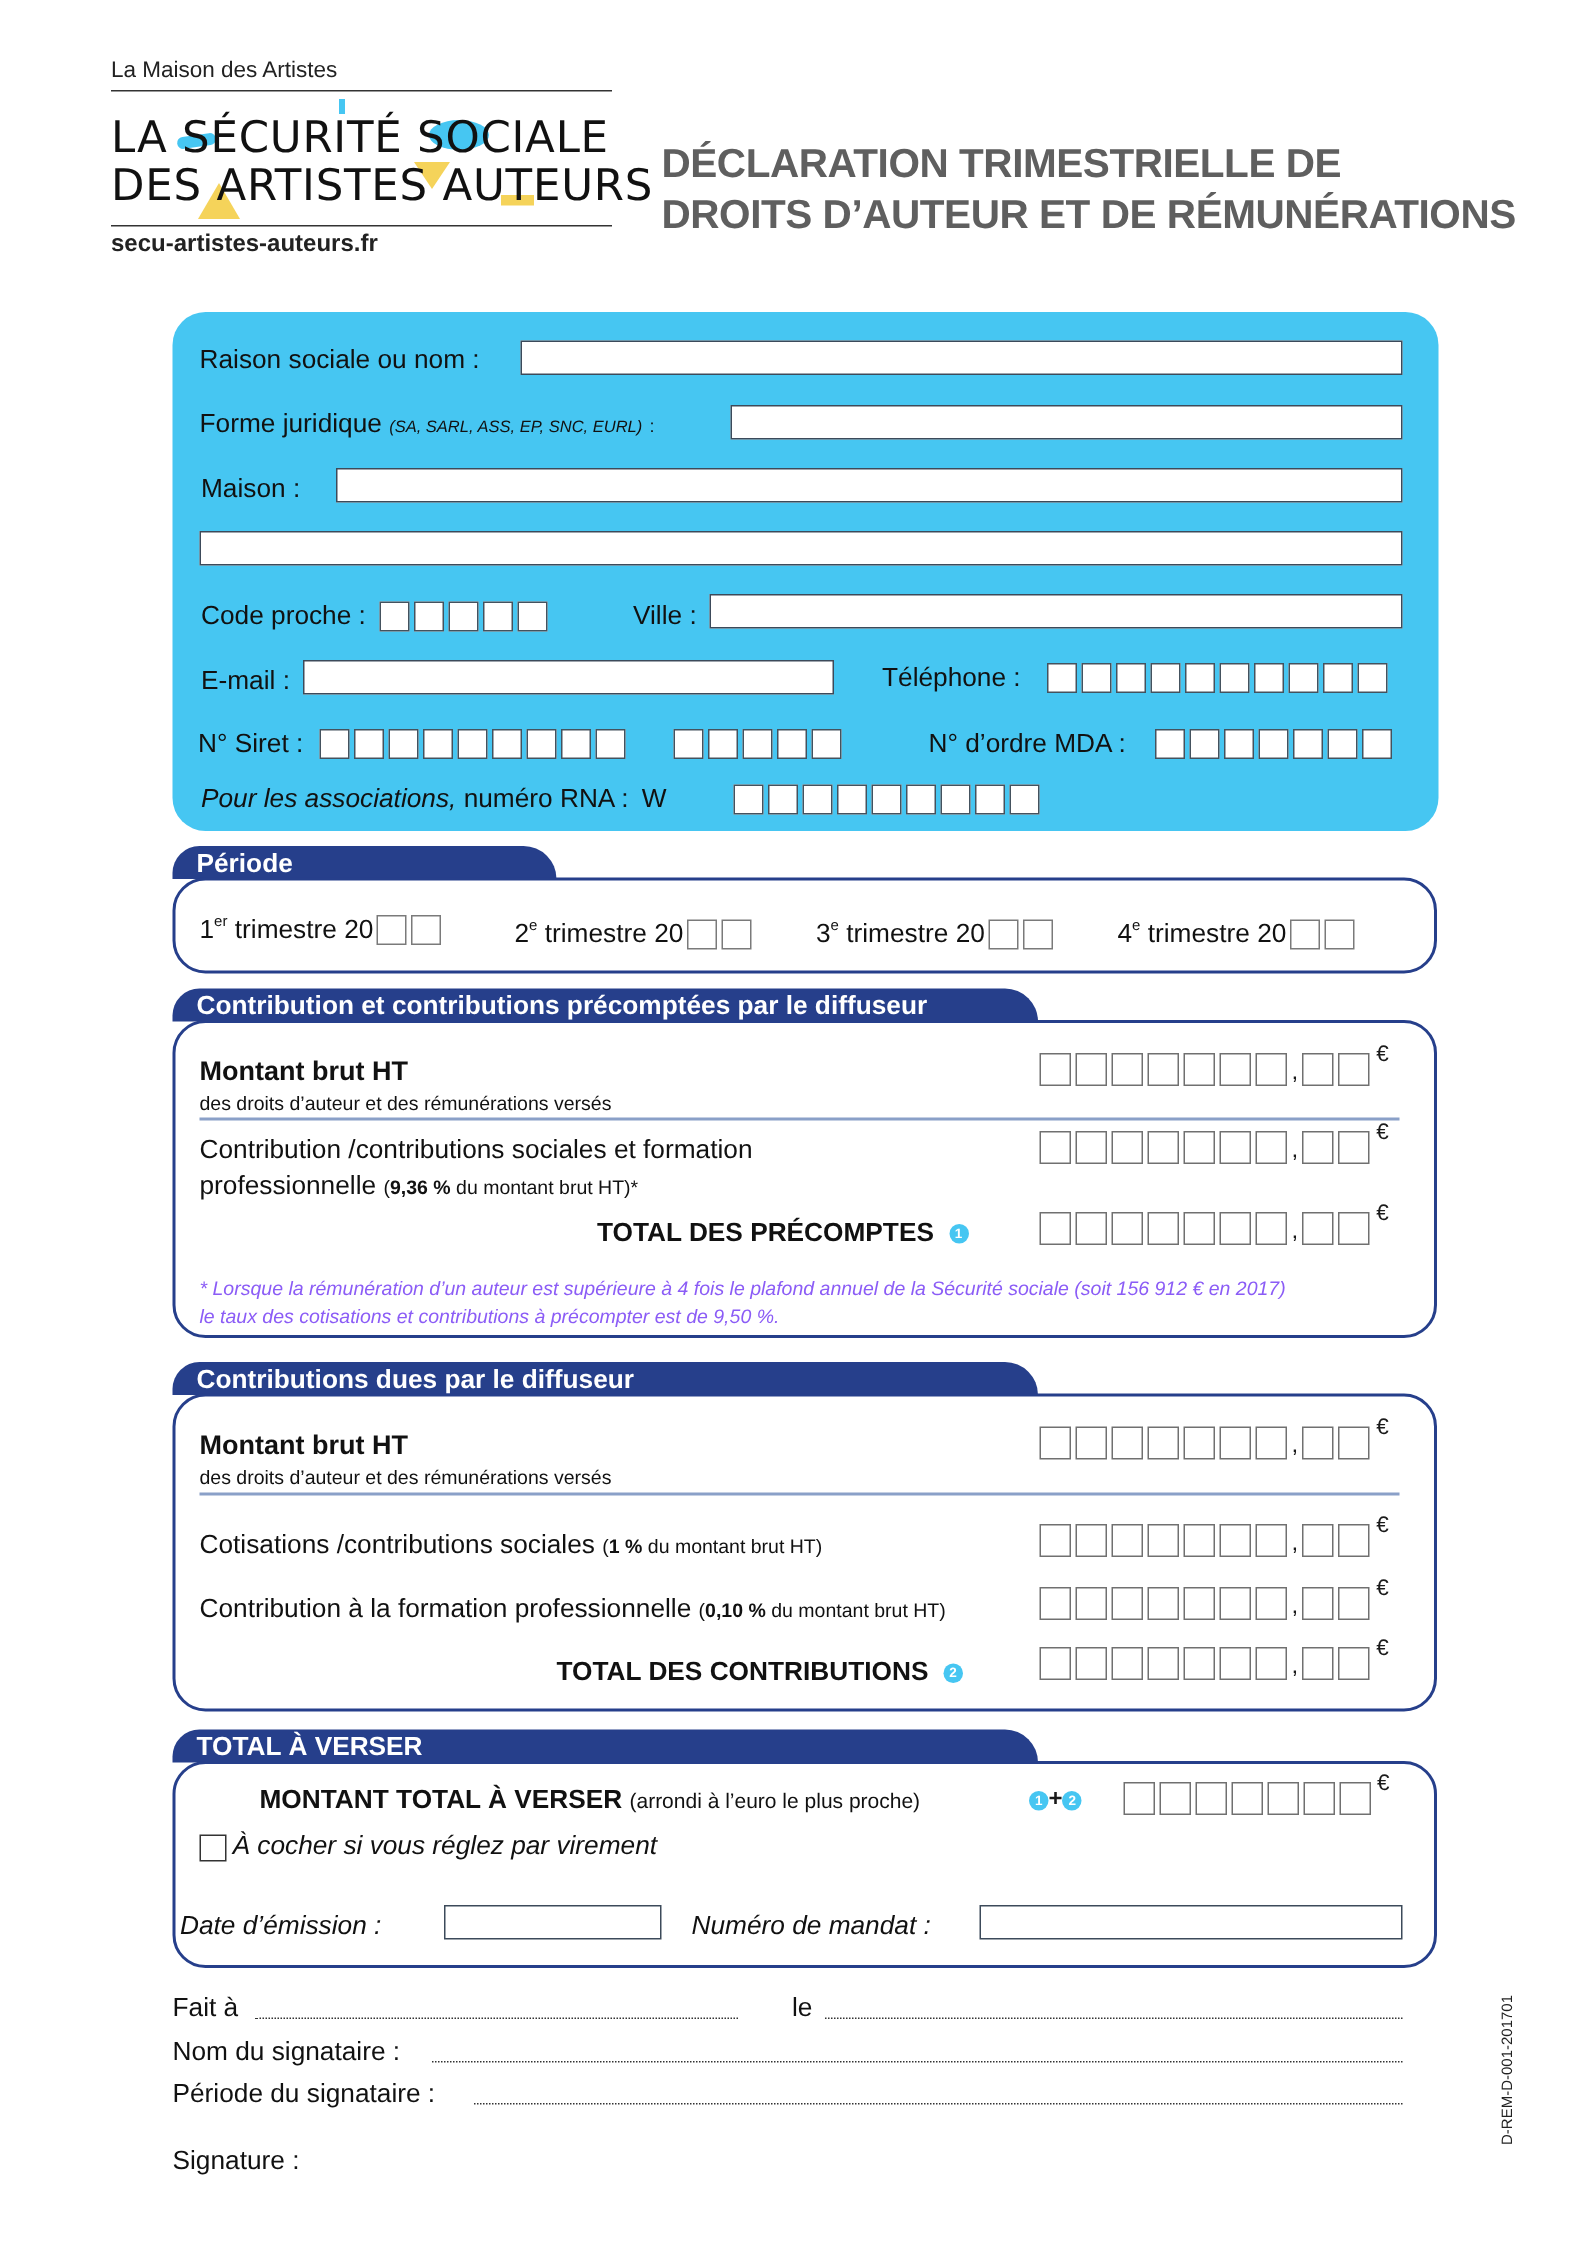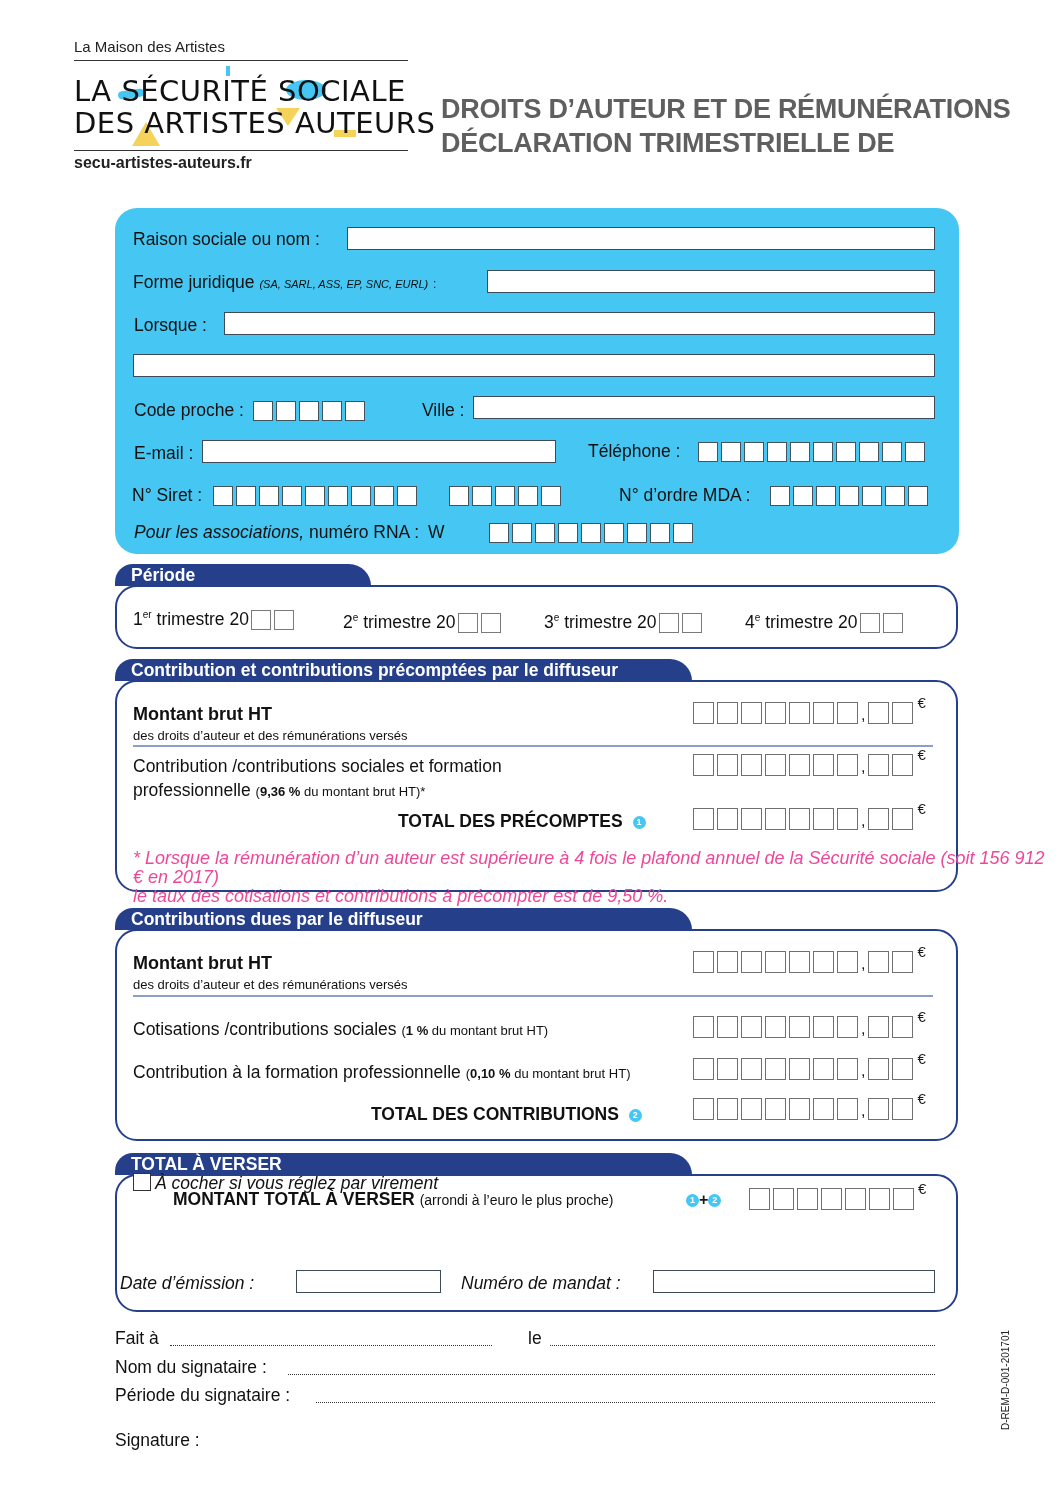--- a/index.html
+++ b/index.html
@@ -32,21 +32,21 @@
   .row-txt { font-size: 17.5px; color: #111; white-space: nowrap; }
   .bold { font-weight: bold; }
   .sub { font-size: 13px; color: #111; }
   .divider { height: 2px; background: #8aa0c8; }
   .amount { display: flex; align-items: flex-end; }
   .amount .boxes { gap: 3px; }
   .amount .box { width: 21px; height: 22px; border-color: #707070; }
   .amount .comma { font-size: 16px; margin: 0 3px; line-height: 18px; }
   .amount .euro { font-size: 15px; margin-left: 4px; align-self: flex-start; margin-top: -8px; }
   .badge { display: inline-block; width: 13px; height: 13px; border-radius: 50%; background: #46c6f2; color: #fff; font-size: 9px; font-weight: bold; text-align: center; line-height: 13px; vertical-align: middle; }
-  .footnote { font-size: 18px; font-style: italic; color: #ec4899; line-height: 19px; }
+  .footnote { font-size: 13px; font-style: italic; color: #8b5cf6; line-height: 19px; }
   sup { font-size: 10px; }
   .dots { border-bottom: 1.5px dotted #333; height: 14px; }
   .vert-code { left: 1000px; top: 1430px; transform-origin: left top; transform: rotate(-90deg); font-size: 10px; color: #222; white-space: nowrap; }
 </style>
 </head>
 <body>
 
 <div class="abs logo-top">La Maison des Artistes</div>
 <div class="abs logo-rule" style="top:60px"></div>
 
@@ -55,37 +55,37 @@
 <div class="deco" style="left:226px;top:66px;width:4px;height:10px;background:#46c6f2;"></div>
 <div class="deco" style="left:276px;top:108px;width:0;height:0;border-left:12px solid transparent;border-right:12px solid transparent;border-top:18px solid #f5d35a;"></div>
 <div class="deco" style="left:132px;top:122px;width:0;height:0;border-left:14px solid transparent;border-right:14px solid transparent;border-bottom:24px solid #f5d35a;"></div>
 <div class="deco" style="left:334px;top:130px;width:22px;height:7px;background:#f5d35a;"></div>
 <div class="abs logo-main" style="top:76px">LA SÉCURITÉ SOCIALE</div>
 <div class="abs logo-main" style="top:108px">DES ARTISTES AUTEURS</div>
 <div class="abs logo-rule" style="top:150px"></div>
 <div class="abs logo-url">secu-artistes-auteurs.fr</div>
 
 <div class="abs title">
+  <div>DÉCLARATION TRIMESTRIELLE DE</div>
   <div>DROITS D’AUTEUR ET DE RÉMUNÉRATIONS</div>
-  <div>DÉCLARATION TRIMESTRIELLE DE</div>
 </div>
 
 <div class="abs blue-card"></div>
 
 <span class="abs lbl" style="left:133px;top:229px">Raison sociale ou nom :</span>
 <input class="abs field" style="left: 347px; top: 227px; width: 588px;" value="">
 
 <span class="abs lbl" style="left:133px;top:272px">
   <span>Forme juridique</span>
   <i class="small">(SA, SARL, ASS, EP, SNC, EURL)</i>
   <span style="font-size:12px">:</span>
 </span>
 <input class="abs field" style="left: 487px; top: 270px; width: 448px;" value="">
 
-<span class="abs lbl" style="left:134px;top:315px">Lorsque :</span>
+<span class="abs lbl" style="left:134px;top:315px">Maison :</span>
 <input class="abs field" style="left: 224px; top: 312px; width: 711px;" value="">
 <input class="abs field" style="left: 133px; top: 354px; width: 802px;" value="">
 
 <span class="abs lbl" style="left:134px;top:400px">Code proche :</span>
 <div class="abs boxes" style="left:253px;top:401px">
     <span class="box"></span>
     <span class="box"></span>
     <span class="box"></span>
     <span class="box"></span>
     <span class="box"></span>
@@ -374,21 +374,21 @@
       <span class="box"></span>
       <span class="box"></span>
       <span class="box"></span>
       <span class="box"></span>
       <span class="box"></span>
       <span class="box"></span>
     </div>
   <span class="euro">€</span>
 </div>
 
-<div class="abs row-txt" style="left:133px;top:1173px;display:flex;align-items:flex-start">
+<div class="abs row-txt" style="left:133px;top:1220px;display:flex;align-items:flex-end">
   <span class="box" style="width:18px;height:18px;border-color:#333;display:inline-block;margin-right:4px"></span>
   <i>À cocher si vous réglez par virement</i>
 </div>
 
 <i class="abs row-txt" style="left:120px;top:1273px">Date d’émission :</i>
 <input class="abs field" style="left: 296px; top: 1270px; width: 145px;" value="">
 <i class="abs row-txt" style="left:461px;top:1273px">Numéro de mandat :</i>
 <input class="abs field" style="left: 653px; top: 1270px; width: 282px;" value="">
 
 <span class="abs row-txt" style="left:115px;top:1328px">Fait à</span>

